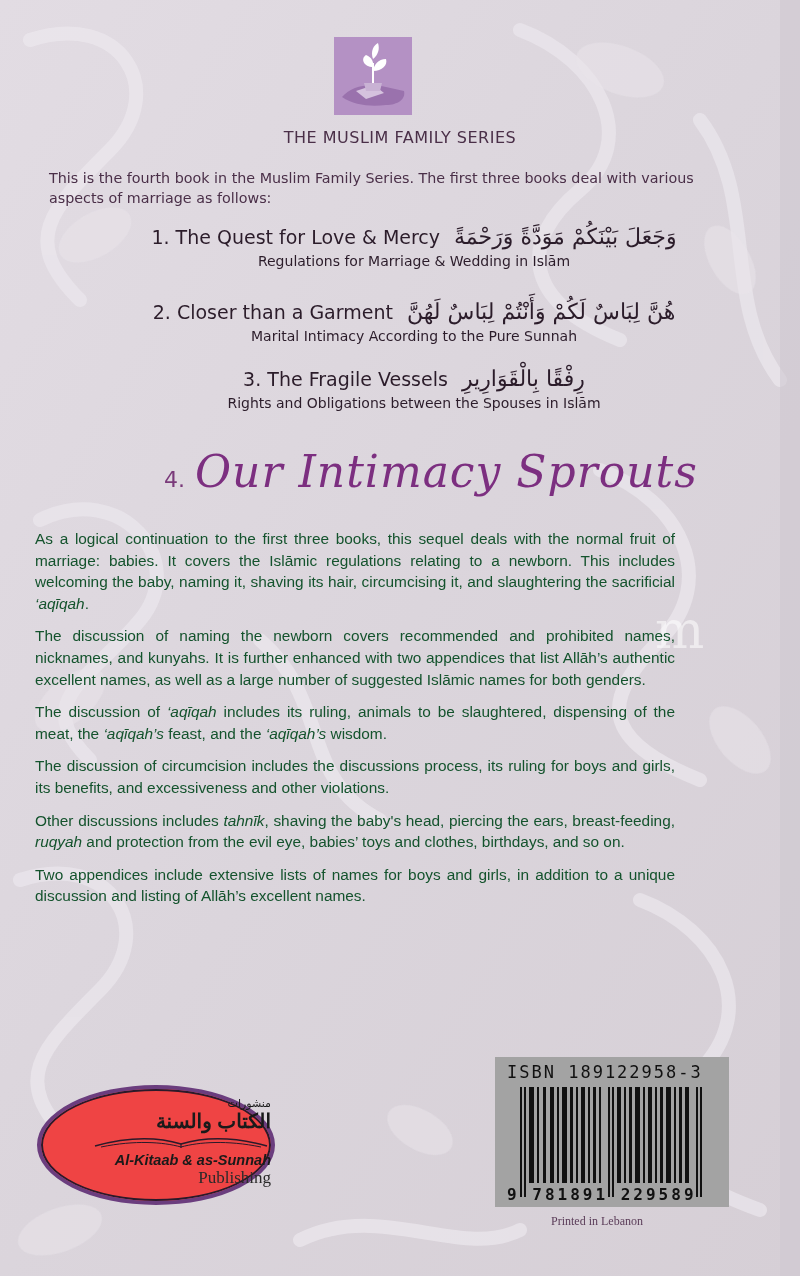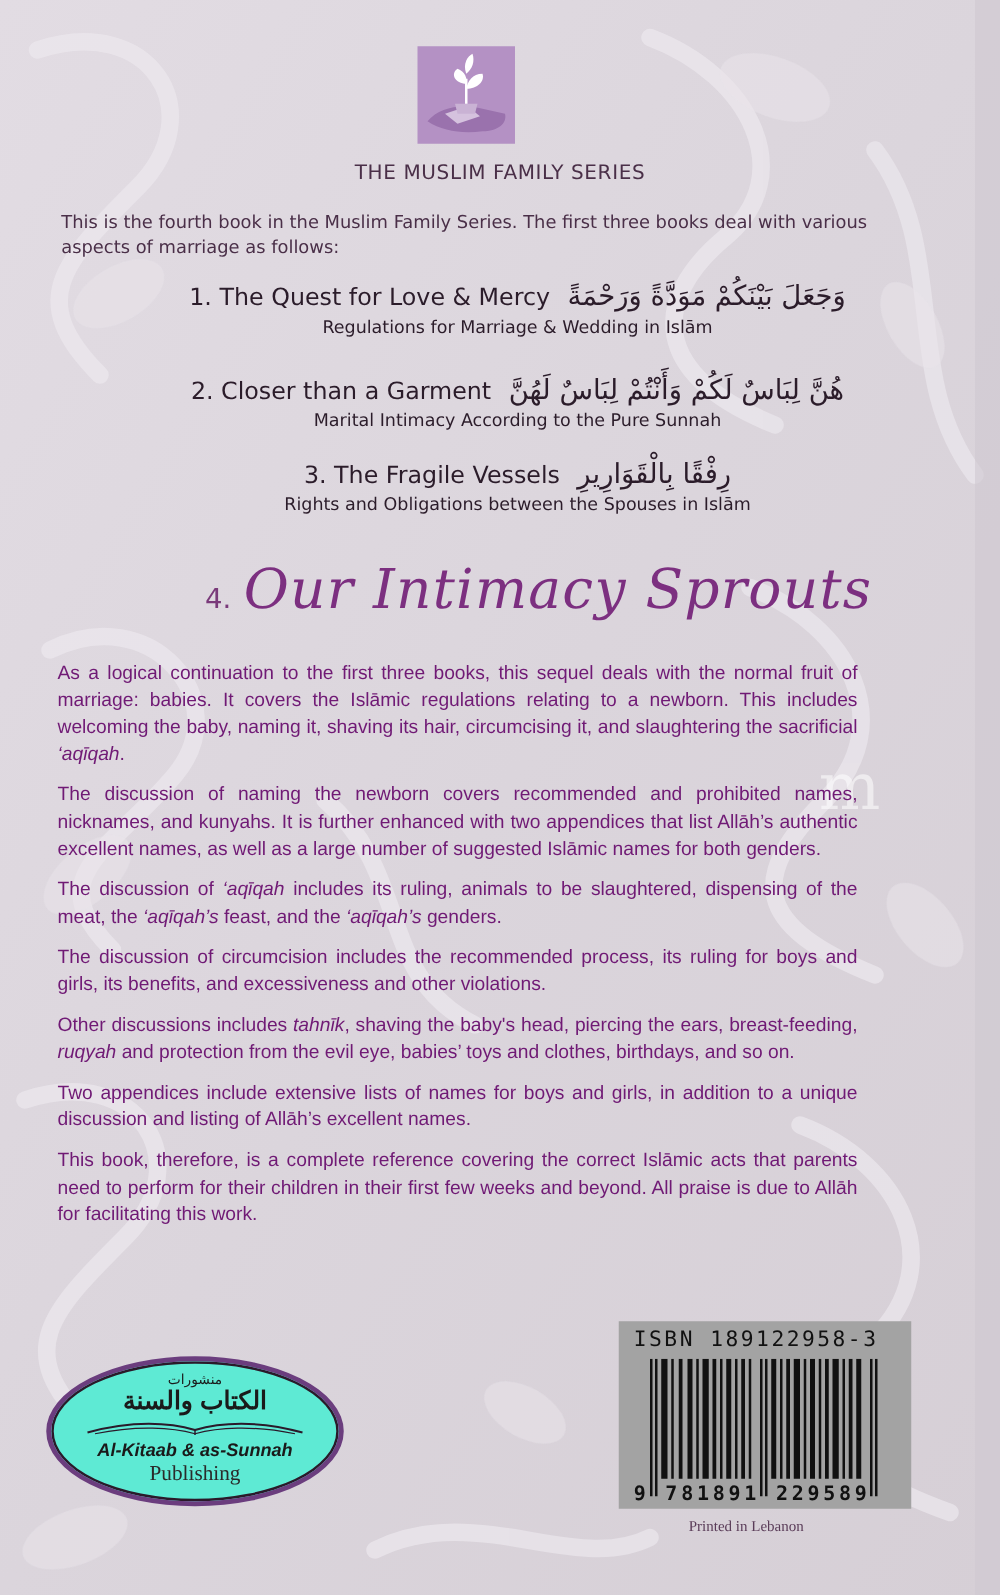--- a/index.html
+++ b/index.html
@@ -47,32 +47,32 @@
   .title4 {
     position: absolute; left: 164px; top: 446px; display: flex; align-items: baseline;
   }
   .title4 .num { font-family: "DejaVu Sans", sans-serif; font-size: 22px; color: #7a3a7a; margin-right: 10px; }
   .title4 .script {
     font-family: "DejaVu Serif", serif; font-style: italic; font-size: 44px; color: #7c2f80;
     letter-spacing: 1px;
   }
 
   .body-text {
-    position: absolute; left: 46px; top: 528px; width: 640px;
+    position: absolute; left: 35px; top: 528px; width: 640px;
     font-family: "Liberation Sans", sans-serif; font-size: 15.4px; line-height: 21.6px;
-    color: #701a75; text-align: justify;
+    color: #14532d; text-align: justify;
   }
   .body-text p { margin: 0 0 11px 0; }
   .body-text em { font-style: italic; }
 
   .publisher {
     position: absolute; left: 37px; top: 1085px; width: 230px; height: 112px;
-    border-radius: 50%; border: 4px solid #6b3d7e; background: #5eead4;
+    border-radius: 50%; border: 4px solid #6b3d7e; background: #ef4444;
     box-shadow: inset 0 0 0 2px #2a1a2a;
-    text-align: center;
+    text-align: right;
   }
   .publisher .ar1 { font-family: "DejaVu Sans", sans-serif; font-size: 11px; margin-top: 8px; color:#1a1a1a; }
   .publisher .ar2 { font-family: Liberation Sans, sans-serif; font-weight: bold; font-size: 20px; color:#1a1a1a; line-height: 22px; }
   .publisher .book-ico { margin: 0 auto; width: 180px; height: 16px; }
   .publisher .en { font-family: "Liberation Sans", sans-serif; font-weight: bold; font-style: italic; font-size: 14.5px; color:#1a1a1a; }
   .publisher .pub { font-family: "Liberation Serif", serif; font-size: 17px; color:#2a2a2a; }
 
   .barcode-box {
     position: absolute; left: 495px; top: 1057px; width: 234px; height: 150px;
     background: #a3a3a3;
@@ -172,25 +172,24 @@
   <div class="title4">
     <span class="num">4.</span>
     <span class="script">Our Intimacy Sprouts</span>
   </div>
 
   <div class="watermark">m</div>
 
   <div class="body-text" id="desc">
       <p><span>As a logical continuation to the first three books, this sequel deals with the normal fruit of marriage: babies. It covers the Islāmic regulations relating to a newborn. This includes welcoming the baby, naming it, shaving its hair, circumcising it, and slaughtering the sacrificial </span><em>‘aqīqah</em><span>.</span></p>
       <p><span>The discussion of naming the newborn covers recommended and prohibited names, nicknames, and kunyahs. It is further enhanced with two appendices that list Allāh’s authentic excellent names, as well as a large number of suggested Islāmic names for both genders.</span></p>
-      <p><span>The discussion of </span><em>‘aqīqah</em><span> includes its ruling, animals to be slaughtered, dispensing of the meat, the </span><em>‘aqīqah’s</em><span> feast, and the </span><em>‘aqīqah’s</em><span> genders.</span></p>
-      <p><span>The discussion of circumcision includes the recommended process, its ruling for boys and girls, its benefits, and excessiveness and other violations.</span></p>
+      <p><span>The discussion of </span><em>‘aqīqah</em><span> includes its ruling, animals to be slaughtered, dispensing of the meat, the </span><em>‘aqīqah’s</em><span> feast, and the </span><em>‘aqīqah’s</em><span> wisdom.</span></p>
+      <p><span>The discussion of circumcision includes the discussions process, its ruling for boys and girls, its benefits, and excessiveness and other violations.</span></p>
       <p><span>Other discussions includes </span><em>tahnīk</em><span>, shaving the baby's head, piercing the ears, breast-feeding, </span><em>ruqyah</em><span> and protection from the evil eye, babies’ toys and clothes, birthdays, and so on.</span></p>
       <p><span>Two appendices include extensive lists of names for boys and girls, in addition to a unique discussion and listing of Allāh’s excellent names.</span></p>
-      <p><span>This book, therefore, is a complete reference covering the correct Islāmic acts that parents need to perform for their children in their first few weeks and beyond. All praise is due to Allāh for facilitating this work.</span></p>
     </div>
 
   <div class="publisher">
     <div class="ar1">منشورات</div>
     <div class="ar2">الكتاب والسنة</div>
     <svg class="book-ico" viewBox="0 0 180 16">
       <path d="M4 14 C 40 4, 70 6, 90 12 C 110 6, 140 4, 176 14" stroke="#2a1a2a" stroke-width="1.6" fill="none"></path>
       <path d="M10 15 C 44 8, 72 10, 90 15 C 108 10, 136 8, 170 15" stroke="#2a1a2a" stroke-width="1" fill="none"></path>
       <path d="M90 12 L 90 16" stroke="#2a1a2a" stroke-width="1.2"></path>
     </svg>

